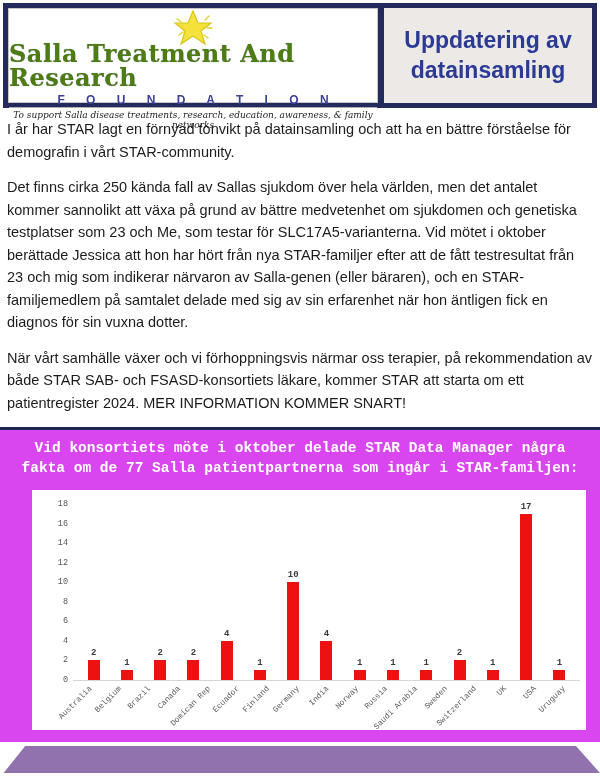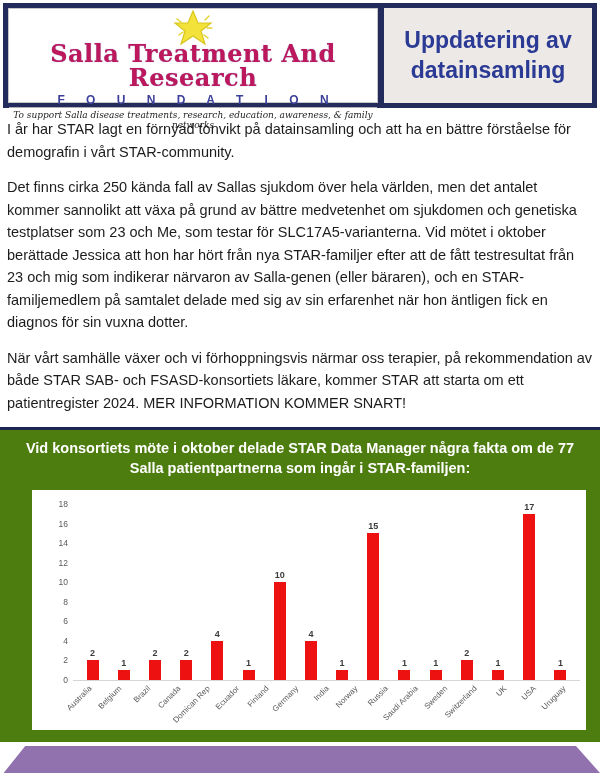--- a/index.html
+++ b/index.html
@@ -6,36 +6,36 @@
   .page{width:600px;height:776px;position:relative;background:#fff;overflow:hidden;
         font-family:"Liberation Sans",sans-serif;}
 
   
   .header{margin:3px 3px 0 3px;background:#232A5C;padding:5px;display:flex;gap:6px;
           height:105px;box-sizing:border-box;}
   .logo-box{flex:0 0 370px;background:#fff;border:1px solid #c6c6c6;display:flex;
             flex-direction:column;align-items:center;padding-top:1px;box-sizing:border-box;}
   .star-wrap{height:36px;margin-bottom:-4px;}
   .logo-title{font-family:"DejaVu Serif",serif;font-weight:bold;font-size:24px;
-              color:#be185d;line-height:1;letter-spacing:0.5px;text-shadow:0 0 1px #8a8cc9;text-align:center;}
+              color:#4d7c0f;line-height:1;letter-spacing:0.5px;text-shadow:0 0 1px #8a8cc9;}
   .logo-subtitle{font-family:"Liberation Sans",sans-serif;font-weight:bold;font-size:12px;
                  color:#3c4099;letter-spacing:9px;margin-top:3px;text-indent:9px;}
   .logo-tagline{margin-top:auto;width:100%;border-top:1px solid #b0b0b0;font-style:italic;
                 font-size:9px;padding:2px 2px 3px;box-sizing:border-box;text-align:center;
                 color:#222;font-family:"DejaVu Serif",serif;}
   .title-box{flex:1;background:#ECE9E6;display:flex;align-items:center;justify-content:center;}
   .page-title{text-align:center;font-weight:bold;font-size:23px;color:#2B3A94;line-height:1.3;}
 
   
   .content{padding:10px 7px 0 7px;}
   .content p{margin:0 0 13px 0;font-size:14.5px;line-height:22.5px;color:#1c1c1c;}
 
   
-  .banner{margin-top:4px;background:#4d7c0f;border-top:3px solid #1D2553;
-          padding:9px 6px 12px 6px;}
+  .banner{margin-top:4px;background:#d946ef;border-top:3px solid #1D2553;
+          padding:9px 6px 12px 6px;font-family:Liberation Mono, monospace;}
   .banner-heading{color:#fff;font-weight:bold;font-size:14.5px;text-align:center;
                   line-height:19.5px;max-width:575px;margin:0 auto;}
   .banner-subheading{color:#fff;font-weight:bold;font-size:15px;margin:12px 0 0 26px;}
 
   
   .chart-panel{margin:12px 8px 0 26px;background:#fff;padding:14px 6px 2px 16px;}
   .chart-flex{display:flex;}
   .y-axis{width:20px;display:flex;flex-direction:column;justify-content:space-between;
           height:176px;text-align:right;padding-right:5px;font-size:8.5px;color:#595959;}
   .ytick{line-height:0;}
@@ -136,24 +136,20 @@
             </div>
             <div class="bar-col">
               <div class="bar-val" style="bottom: 41.1111px;">4</div>
               <div class="bar" style="height: 39.1111px; background: rgb(238, 17, 17);"></div>
             </div>
             <div class="bar-col">
               <div class="bar-val" style="bottom: 11.7778px;">1</div>
               <div class="bar" style="height: 9.77778px; background: rgb(238, 17, 17);"></div>
             </div>
             <div class="bar-col">
-              <div class="bar-val" style="bottom: 148.667px;">15</div>
-              <div class="bar" style="height: 146.667px; background: rgb(238, 17, 17);"></div>
-            </div>
-            <div class="bar-col">
               <div class="bar-val" style="bottom: 11.7778px;">1</div>
               <div class="bar" style="height: 9.77778px; background: rgb(238, 17, 17);"></div>
             </div>
             <div class="bar-col">
               <div class="bar-val" style="bottom: 11.7778px;">1</div>
               <div class="bar" style="height: 9.77778px; background: rgb(238, 17, 17);"></div>
             </div>
             <div class="bar-col">
               <div class="bar-val" style="bottom: 21.5556px;">2</div>
               <div class="bar" style="height: 19.5556px; background: rgb(238, 17, 17);"></div>

